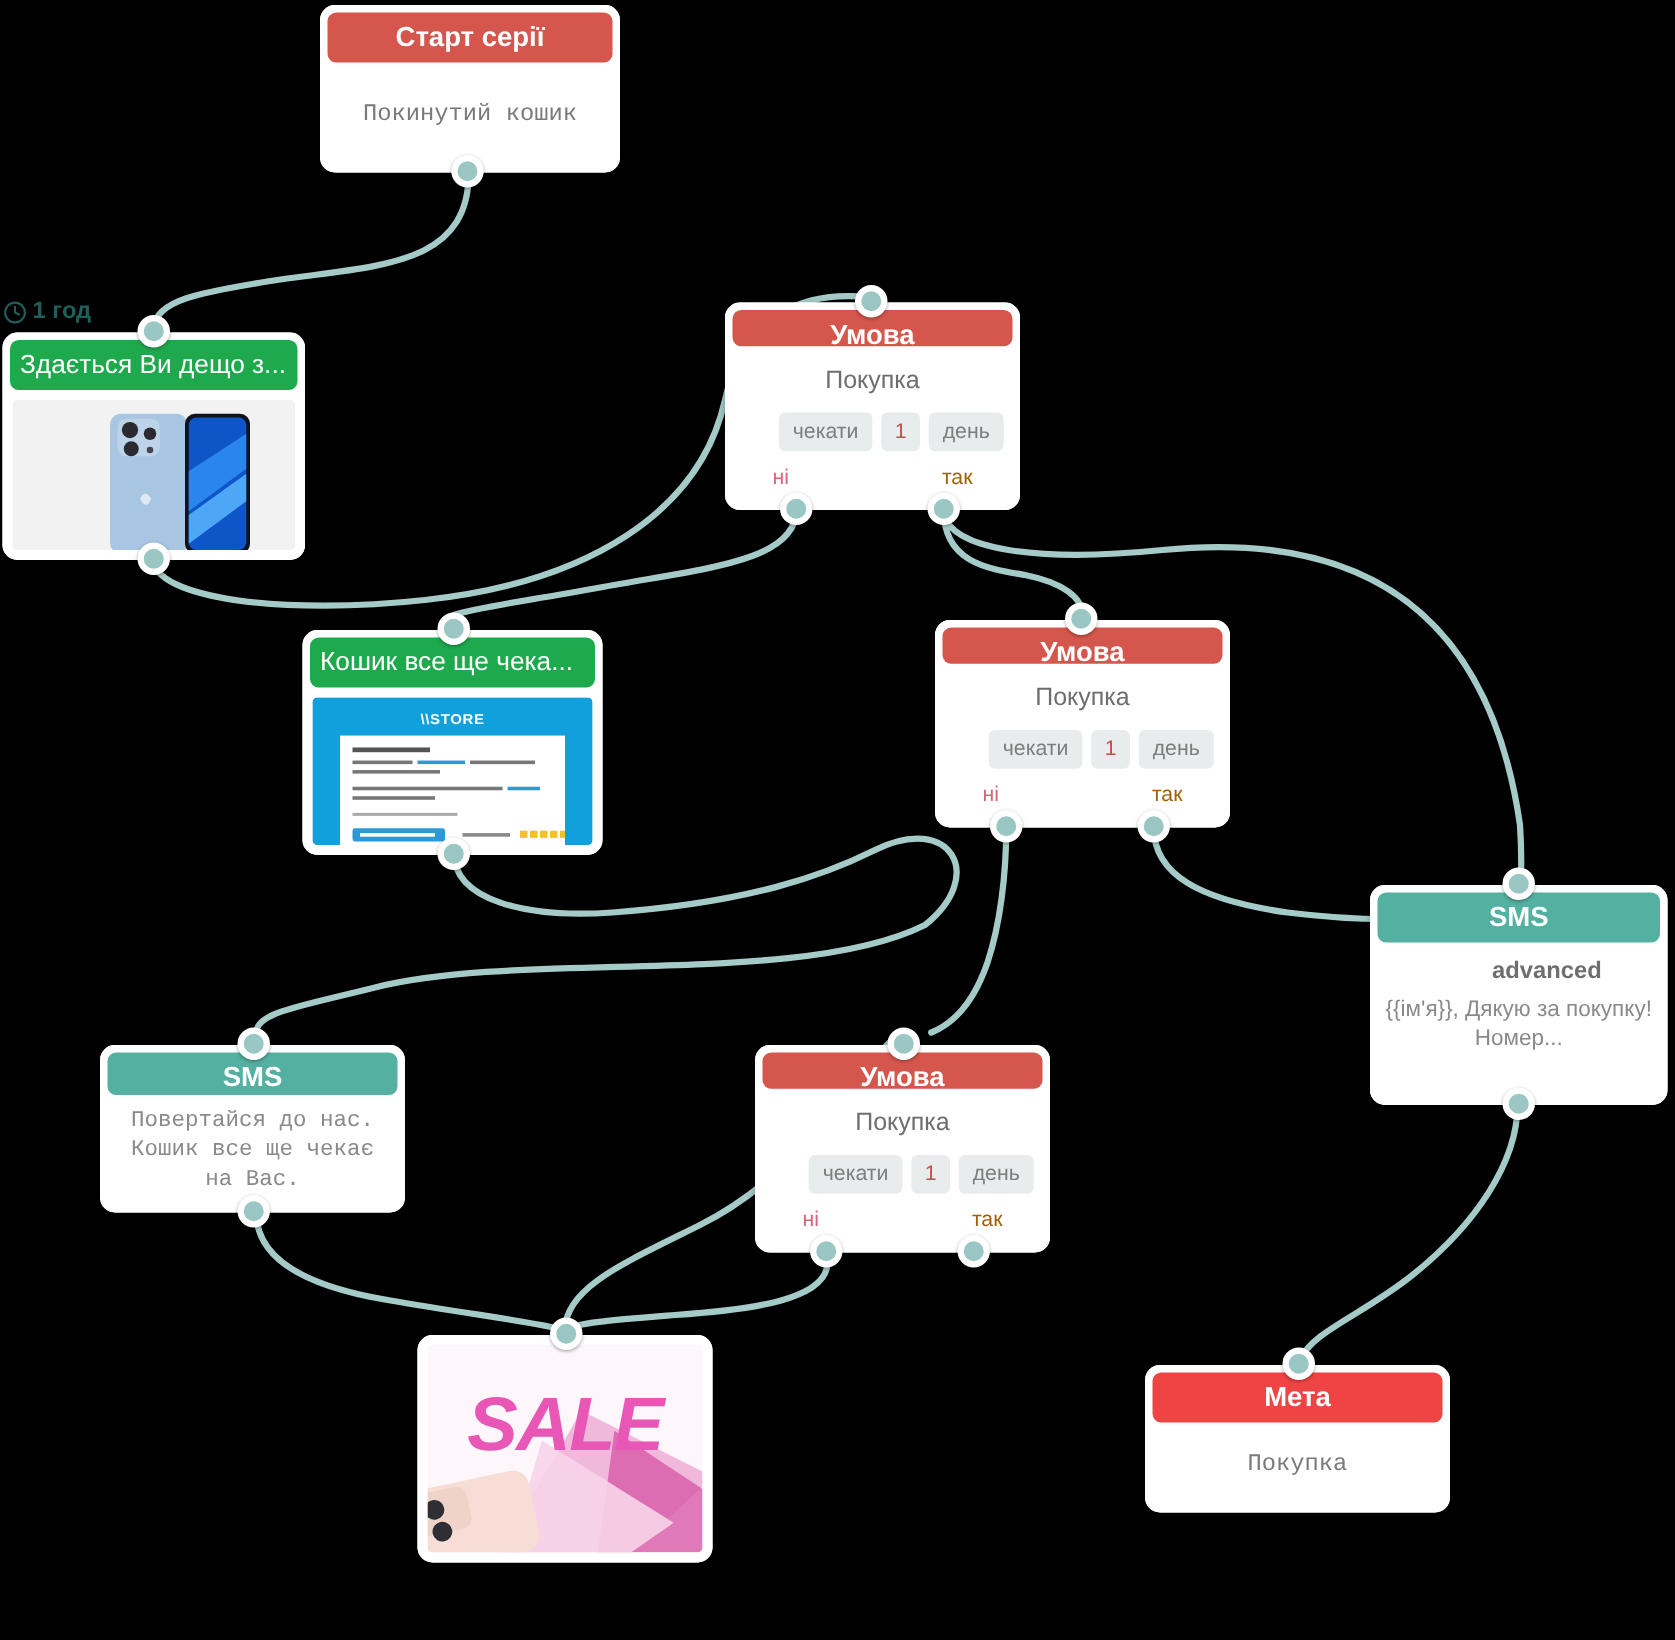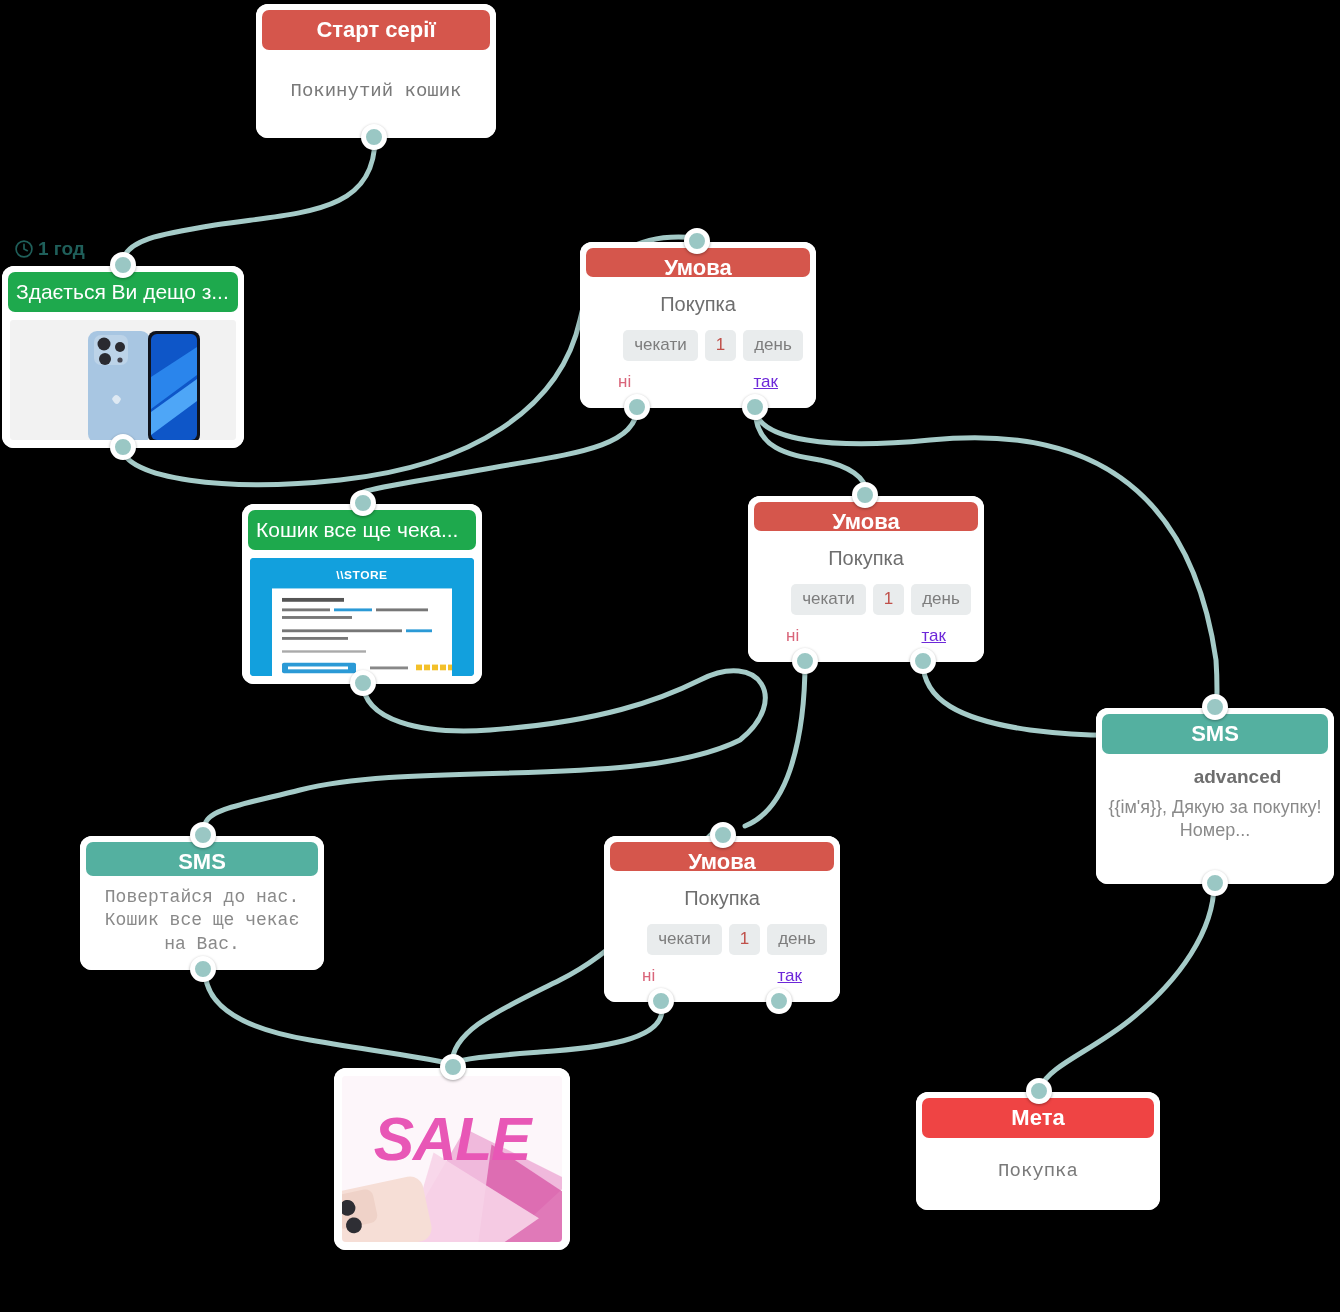--- a/index.html
+++ b/index.html
@@ -92,21 +92,21 @@
   .pill.num { color: #c0504a; min-width: 30px; text-align: center; }
   .branches {
     display: flex;
     justify-content: space-between;
     width: 100%;
     padding: 0 26px;
     margin-top: 10px;
     font-size: 17px;
   }
   .branch-no  { color: #d9657a; }
-  .branch-yes { color: #6d28d9; text-decoration: underline; }
+  .branch-yes { color: #a16207; }
 
   
   .preview {
     margin: 8px 8px 8px 8px;
     flex: 1;
     border-radius: 4px;
     overflow: hidden;
     position: relative;
   }
   .prev-phone {
@@ -174,21 +174,21 @@
   </svg>
 
   <div class="node" style="left:256px; top:4px; width:240px; height:134px;">
     <div class="node-inner">
       <div class="hdr red">Старт серії</div>
       <div class="body center">Покинутий кошик</div>
     </div>
     <div class="dot" style="left:105px; top:120px;"></div>
   </div>
 
-  <div class="clock-badge" style="left:14px; top:238px;">
+  <div class="clock-badge" style="left:2px; top:238px;align-items:flex-end;">
     <svg width="20" height="20" viewBox="0 0 24 24">
       <circle cx="12" cy="12" r="9.5" fill="none" stroke="#1f5f5a" stroke-width="2"></circle>
       <path d="M12 6.5 L12 12 L16 14" fill="none" stroke="#1f5f5a" stroke-width="2" stroke-linecap="round"></path>
     </svg>
     <span>1 год</span>
   </div>
 
   <div class="node" style="left:2px; top:266px; width:242px; height:182px;">
     <div class="node-inner">
       <div class="hdr green">Здається Ви дещо з...</div>

